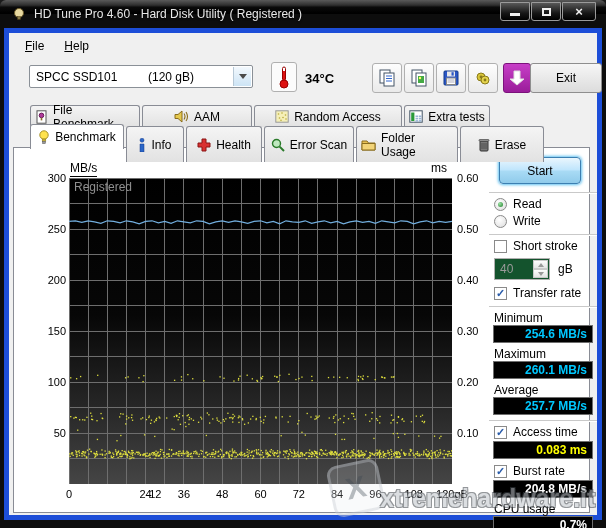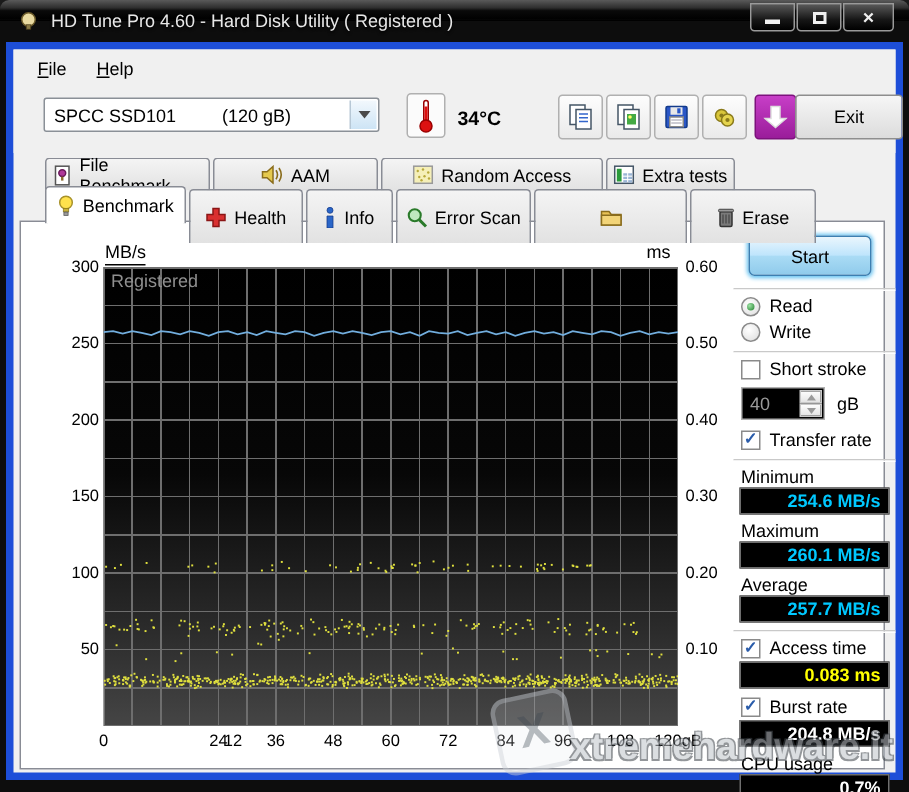--- a/index.html
+++ b/index.html
@@ -90,21 +90,21 @@
   .radio-row { position:absolute; left:9px; display:flex; align-items:center; gap:6px; font-size:12px; }
   .radio { width:13px; height:13px; border-radius:50%; border:1px solid #8a8a8a;
     background:radial-gradient(circle at 40% 35%,#fff,#dcdcdc); position:relative; }
   .radio.sel::after { content:""; position:absolute; left:3px; top:3px; width:5px; height:5px;
     border-radius:50%; background:radial-gradient(circle at 35% 35%,#9ee2a5,#1e7e2a); }
   .cb-row { position:absolute; left:9px; display:flex; align-items:center; gap:6px; font-size:12px; }
   .checkbox { width:13px; height:13px; border:1px solid #8a8a8a; background:#fff;
     display:flex; align-items:center; justify-content:center; font-size:11px; color:#2a5caa;
     font-weight:bold; line-height:1; }
   .spinner { position:absolute; left:9px; width:56px; height:22px; border:1px solid #b0b0b0;
-    background:#000000; color:#9a9a9a; font-size:12px; display:flex; align-items:center; padding-left:5px; }
+    background:#14532d; color:#9a9a9a; font-size:12px; display:flex; align-items:center; padding-left:5px; }
   .spin-btns { position:absolute; right:1px; top:1px; bottom:1px; width:15px;
     display:flex; flex-direction:column; }
   .spin-b { flex:1; border:1px solid #c9c9c9; background:linear-gradient(180deg,#fdfdfd,#e4e4e4);
     display:flex; align-items:center; justify-content:center; }
   .tri-up { width:0; height:0; border-left:3px solid transparent; border-right:3px solid transparent;
     border-bottom:4px solid #9a9a9a; }
   .tri-dn { width:0; height:0; border-left:3px solid transparent; border-right:3px solid transparent;
     border-top:4px solid #9a9a9a; }
   .unit-lbl { position:absolute; left:73px; font-size:12px; }
   .res-label { position:absolute; left:9px; font-size:12px; }
@@ -264,45 +264,46 @@
 
     <div class="tabs-row2">
       <div class="tab active" style="width:94px">
         <svg width="12" height="15" viewBox="0 0 12 15">
           <circle cx="6" cy="5" r="4.2" fill="#ffe24d" stroke="#a8922a"></circle>
           <rect x="4.2" y="9" width="3.6" height="2.2" fill="#c8b03a" stroke="#8a7a1a" stroke-width="0.5"></rect>
           <rect x="4.6" y="11.4" width="2.8" height="2.2" fill="#9a9a9a" stroke="#555" stroke-width="0.5"></rect>
         </svg>
         <span>Benchmark</span>
       </div>
-      <div class="tab" style="width:76px">
-        <svg width="14" height="14" viewBox="0 0 14 14">
-          <path d="M5 1h4v4h4v4H9v4H5V9H1V5h4z" fill="#d93030" stroke="#8a1515"></path>
-        </svg>
-        <span>Health</span>
-      </div>
       <div class="tab" style="width:58px">
         <svg width="8" height="14" viewBox="0 0 8 14">
           <circle cx="4" cy="2.2" r="2" fill="#2a66c8" stroke="#143a8a" stroke-width="0.5"></circle>
           <path d="M2 6h4v8H2z" fill="#2a66c8" stroke="#143a8a" stroke-width="0.5"></path>
         </svg>
         <span>Info</span>
       </div>
+      <div class="tab" style="width:76px">
+        <svg width="14" height="14" viewBox="0 0 14 14">
+          <path d="M5 1h4v4h4v4H9v4H5V9H1V5h4z" fill="#d93030" stroke="#8a1515"></path>
+        </svg>
+        <span>Health</span>
+      </div>
       <div class="tab" style="width:90px">
         <svg width="14" height="14" viewBox="0 0 14 14">
           <circle cx="5.5" cy="5.5" r="4" fill="#bfe8bf" stroke="#2a7a2a" stroke-width="1.4"></circle>
           <line x1="8.6" y1="8.6" x2="13" y2="13" stroke="#2a7a2a" stroke-width="2"></line>
         </svg>
         <span>Error Scan</span>
       </div>
       <div class="tab" style="width:102px">
         <svg width="15" height="12" viewBox="0 0 15 12">
           <path d="M1 2h5l1.5 2H14v7H1z" fill="#e8c256" stroke="#8a6d1d"></path>
           <path d="M1 4.5h13V11H1z" fill="#f2d478" stroke="#8a6d1d"></path>
         </svg>
+        <span>Folder Usage</span>
       </div>
       <div class="tab" style="width:84px">
         <svg width="12" height="14" viewBox="0 0 12 14">
           <rect x="2" y="3" width="8" height="10" rx="1" fill="#7a7a7a" stroke="#333"></rect>
           <rect x="1" y="1.5" width="10" height="1.8" rx="0.8" fill="#9a9a9a" stroke="#333" stroke-width="0.6"></rect>
           <path d="M4 5v6M6 5v6M8 5v6" stroke="#444" stroke-width="0.8"></path>
         </svg>
         <span>Erase</span>
       </div>
     </div>

